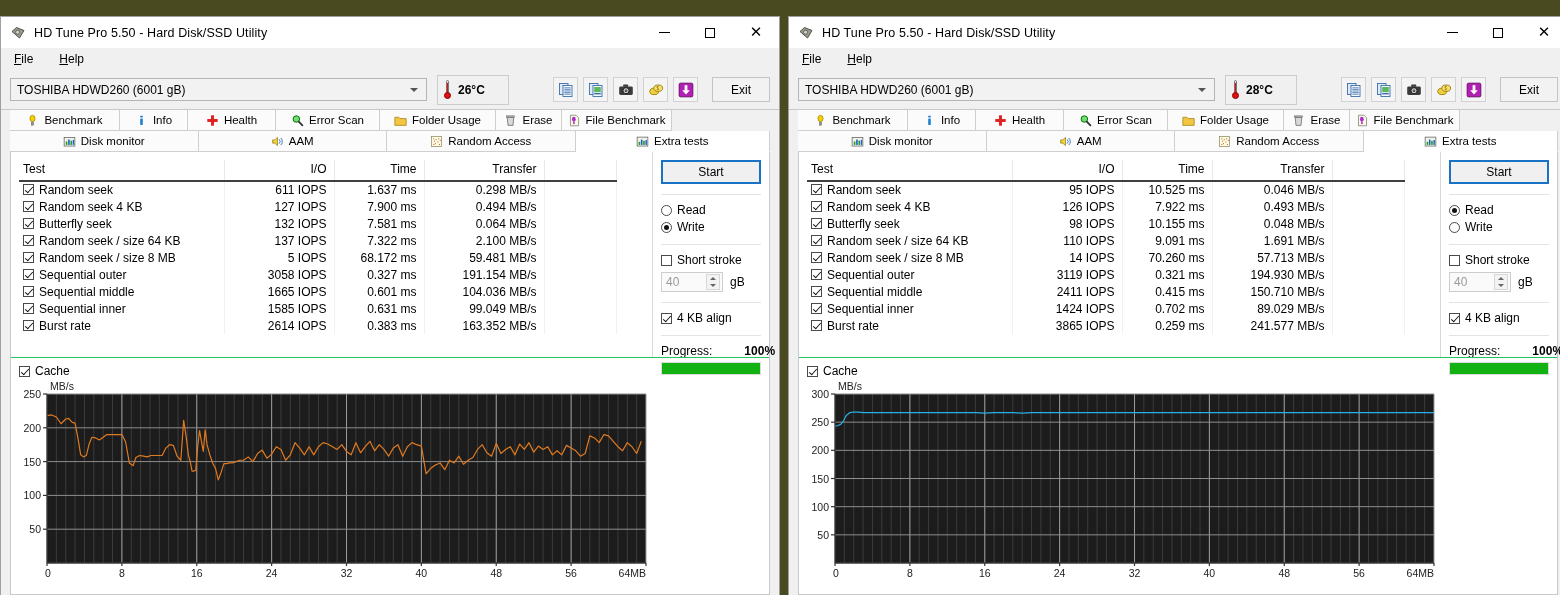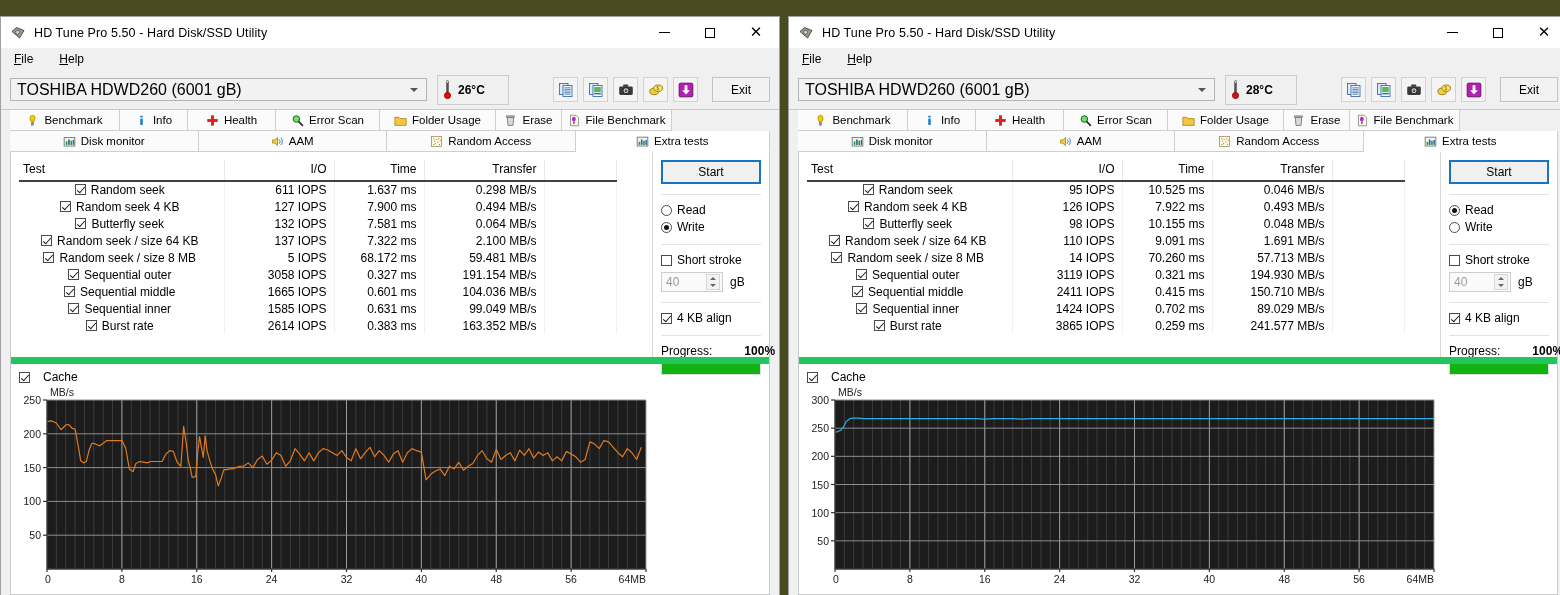--- a/index.html
+++ b/index.html
@@ -91,21 +91,21 @@
     gap: 0;
   }
   .drive-combo {
     width: 417px; height: 23px;
     background: #f2f2f2;
     border: 1px solid #b4b4b4;
     display: flex; align-items: center;
     position: relative;
     padding-left: 6px;
   }
-  .drive-combo span.lbl { font-size: 16px; color: #000; }
+  .drive-combo span.lbl { font-size: 12px; color: #000; }
   .combo-arrow {
     position: absolute; right: 8px; top: 50%;
     transform: translateY(-50%);
     width: 0; height: 0;
     border-left: 4px solid transparent;
     border-right: 4px solid transparent;
     border-top: 4px solid #555;
   }
   .temp-box {
     margin-left: 10px;
@@ -215,21 +215,21 @@
   table.results th.c-test { text-align: left; padding-left: 4px; }
   table.results td {
     font-size: 12px;
     color: #000;
     padding: 1px 7px 1px 0;
     text-align: right;
     border-right: 1px solid #f1f1f1;
     height: 17px;
   }
   table.results td.c-test {
-    text-align: center;
+    text-align: left;
     padding-left: 4px;
   }
   .cb {
     display: inline-block;
     width: 11px; height: 11px;
     border: 1px solid #4a4a4a;
     background: #fff;
     position: relative;
     vertical-align: -1px;
     margin-right: 5px;
@@ -312,22 +312,21 @@
     border: 1px solid #dcdcdc;
   }
   .progress-bar .fill { height: 100%; background: #11b211; }
 
   
   .cache-row {
     padding: 6px 0 0 8px;
     font-size: 12px; color: #000;
     display: flex; align-items: center;
     flex: 0 0 auto;
-    border-top: 7px solid #22c55e;
-    gap: 8px;
+    border-top: 1px solid #22c55e;
   }
 
   
   .chart-area {
     flex: 1 1 auto;
     position: relative;
     padding-left: 8px;
   }
   .chart-svg { display: block; }
 </style>

